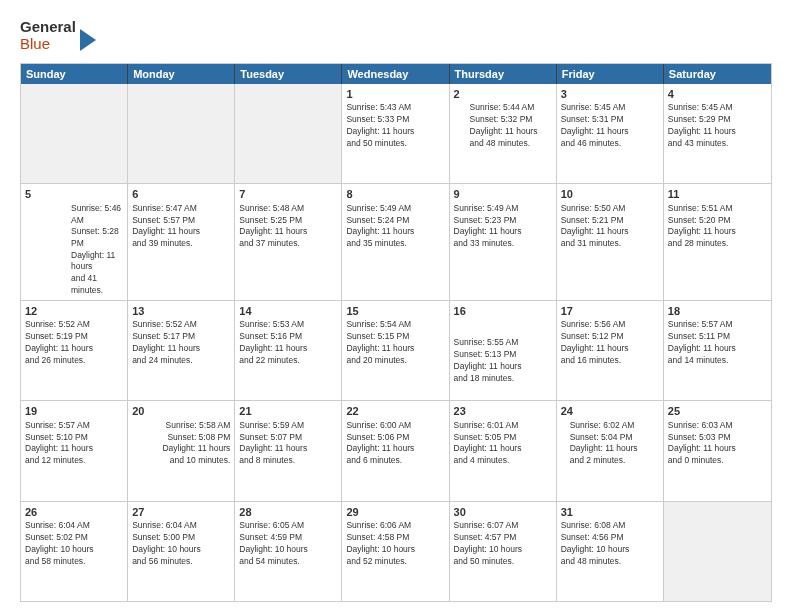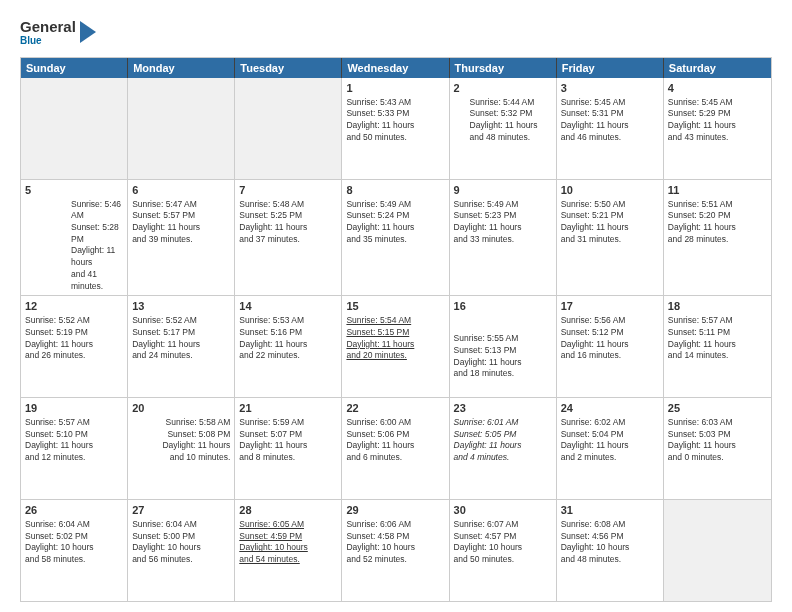--- a/index.html
+++ b/index.html
@@ -94,24 +94,24 @@
       color: #333;
       line-height: 1.38;
     }
   </style>
 </head>
 <body>
 
 <div class="page">
   <div class="header">
     <div class="logo">
-  <div style="display:flex;align-items:center;gap:3px;">
+  <div style="display:flex;align-items:flex-end;gap:3px;">
     <div style="line-height:1.15;">
       <div style="font-size:15px;font-weight:bold;color:#333;">General</div>
-      <div style="font-size:10px;font-weight:bold;color:#0369a1;">Blue</div>
+      <div style="font-size:15px;font-weight:normal;color:#c2410c;">Blue</div>
     </div>
     <svg width="18" height="26" viewBox="0 0 18 26">
       <polygon points="1,2 17,13 1,24" fill="#2e6da4"></polygon>
     </svg>
   </div>
 </div>
     <div class="title-block">
       <div class="month-title"></div>
       <div class="location-title"></div>
     </div>
@@ -229,21 +229,21 @@
           </div>
           <div class="cal-cell">
             <span class="day-num">14</span>
             <div class="cell-text" style="white-space: pre-line;">Sunrise: 5:53 AM
 Sunset: 5:16 PM
 Daylight: 11 hours
 and 22 minutes.</div>
           </div>
           <div class="cal-cell">
             <span class="day-num">15</span>
-            <div class="cell-text" style="white-space: pre-line; text-decoration: underline;">Sunrise: 5:54 AM
+            <div class="cell-text" style="white-space: pre-line;">Sunrise: 5:54 AM
 Sunset: 5:15 PM
 Daylight: 11 hours
 and 20 minutes.</div>
           </div>
           <div class="cal-cell">
             <span class="day-num">16</span>
             <div class="cell-text" style="white-space: pre-line; margin-top: 19px;">Sunrise: 5:55 AM
 Sunset: 5:13 PM
 Daylight: 11 hours
 and 18 minutes.</div>
@@ -287,28 +287,28 @@
           </div>
           <div class="cal-cell">
             <span class="day-num">22</span>
             <div class="cell-text" style="white-space: pre-line;">Sunrise: 6:00 AM
 Sunset: 5:06 PM
 Daylight: 11 hours
 and 6 minutes.</div>
           </div>
           <div class="cal-cell">
             <span class="day-num">23</span>
-            <div class="cell-text" style="white-space: pre-line; font-style: italic;">Sunrise: 6:01 AM
+            <div class="cell-text" style="white-space: pre-line;">Sunrise: 6:01 AM
 Sunset: 5:05 PM
 Daylight: 11 hours
 and 4 minutes.</div>
           </div>
           <div class="cal-cell">
             <span class="day-num">24</span>
-            <div class="cell-text" style="white-space: pre-line;">Sunrise: 6:02 AM
+            <div class="cell-text" style="white-space: pre-line; margin-left: 9px;">Sunrise: 6:02 AM
 Sunset: 5:04 PM
 Daylight: 11 hours
 and 2 minutes.</div>
           </div>
           <div class="cal-cell">
             <span class="day-num">25</span>
             <div class="cell-text" style="white-space: pre-line;">Sunrise: 6:03 AM
 Sunset: 5:03 PM
 Daylight: 11 hours
 and 0 minutes.</div>
@@ -324,21 +324,21 @@
           </div>
           <div class="cal-cell">
             <span class="day-num">27</span>
             <div class="cell-text" style="white-space: pre-line;">Sunrise: 6:04 AM
 Sunset: 5:00 PM
 Daylight: 10 hours
 and 56 minutes.</div>
           </div>
           <div class="cal-cell">
             <span class="day-num">28</span>
-            <div class="cell-text" style="white-space: pre-line; text-decoration: underline;">Sunrise: 6:05 AM
+            <div class="cell-text" style="white-space: pre-line;">Sunrise: 6:05 AM
 Sunset: 4:59 PM
 Daylight: 10 hours
 and 54 minutes.</div>
           </div>
           <div class="cal-cell">
             <span class="day-num">29</span>
             <div class="cell-text" style="white-space: pre-line;">Sunrise: 6:06 AM
 Sunset: 4:58 PM
 Daylight: 10 hours
 and 52 minutes.</div>

